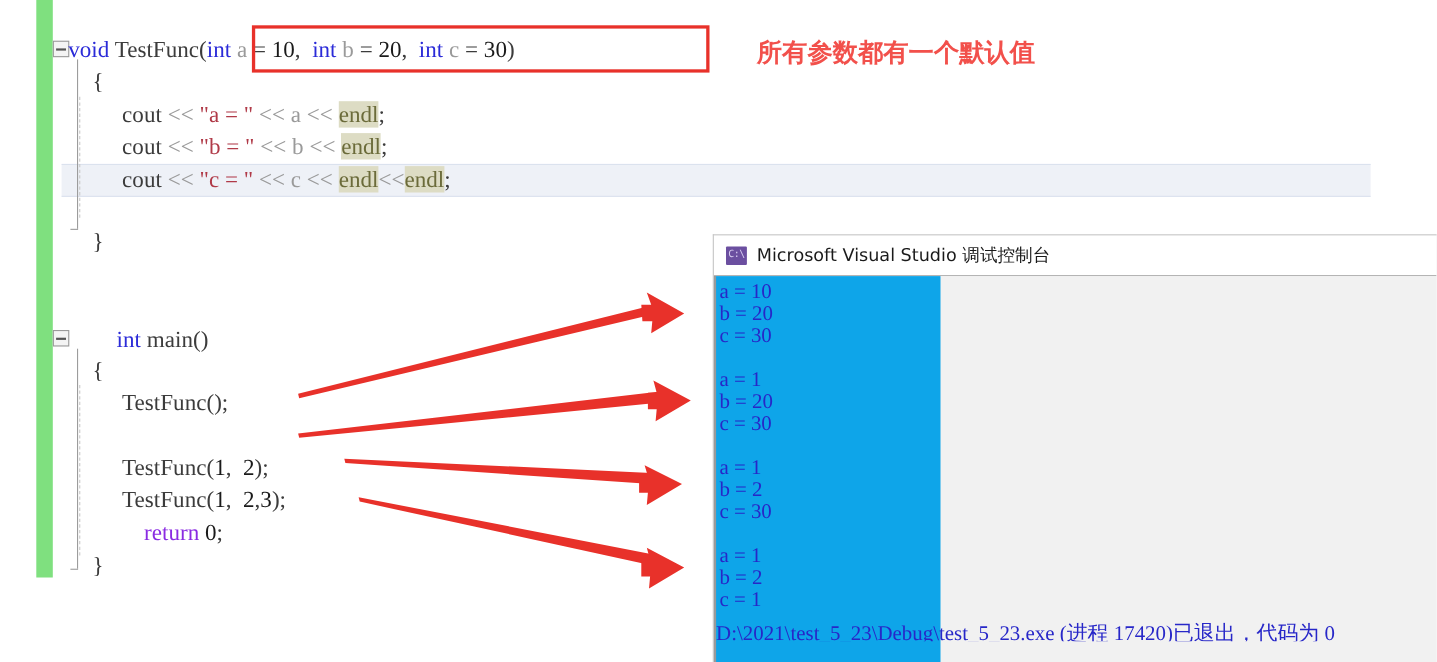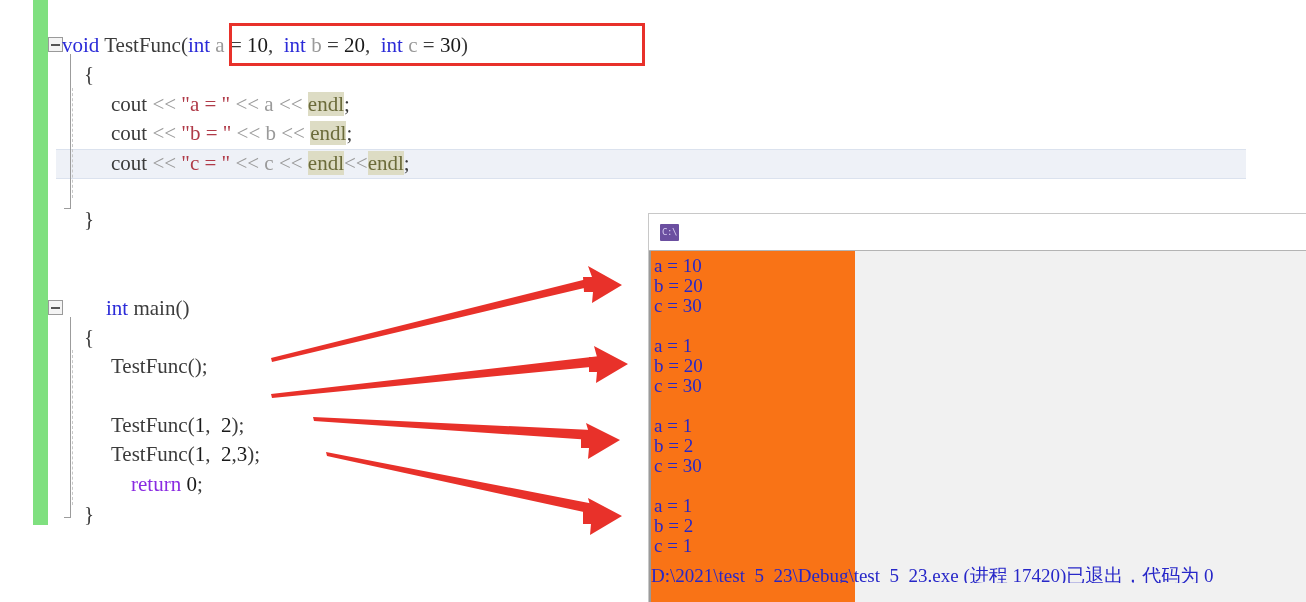--- a/index.html
+++ b/index.html
@@ -151,21 +151,21 @@
     position: absolute;
     left: 0; top: 37px;
     width: 100%; bottom: 0;
     background: #f1f1f1;
   }
   #console-text-area {
     position: absolute;
     left: 0; top: 0;
     width: 206px;
     bottom: 0;
-    background: #f97316;
+    background: #0ea5e9;
     border-left: 2px solid #9a9a9a;
     box-sizing: border-box;
   }
   .console-line {
     position: absolute;
     left: 3px;
     height: 20px; line-height: 20px;
     white-space: pre;
     font-family: "Liberation Serif", "DejaVu Serif", serif;
     font-size: 19px;
@@ -227,28 +227,30 @@
   <div class="code-line" style="top:411px; left:111px;"><span class="ident">TestFunc</span><span class="punc">(</span><span class="num">1</span><span class="punc">,</span><span class="punc">  </span><span class="num">2</span><span class="punc">)</span><span class="punc">;</span></div>
 
   <div class="code-line" style="top:440px; left:111px;"><span class="ident">TestFunc</span><span class="punc">(</span><span class="num">1</span><span class="punc">,</span><span class="punc">  </span><span class="num">2</span><span class="punc">,</span><span class="num">3</span><span class="punc">)</span><span class="punc">;</span></div>
 
   <div class="code-line" style="top:470px; left:111px;"><span class="kwpurple">return</span><span> </span><span class="num">0</span><span class="punc">;</span></div>
 
   <div class="code-line" style="top:500px; left:84px;"><span class="punc">}</span></div>
 
   <div class="param-box"></div>
 
+  <div class="annotation">所有参数都有一个默认值</div>
 </div>
 
 <div id="console-window">
 
   <div id="console-titlebar">
     <div class="console-icon">
       <span>C:\</span>
     </div>
+    <div id="console-title-text">Microsoft Visual Studio 调试控制台</div>
   </div>
 
   <div id="console-body">
     <div id="console-text-area">
 
       <div class="console-line" style="top:5px;">a = 10</div>
       <div class="console-line" style="top:25px;">b = 20</div>
       <div class="console-line" style="top:45px;">c = 30</div>
 
       <div class="console-line" style="top:85px;">a = 1</div>

